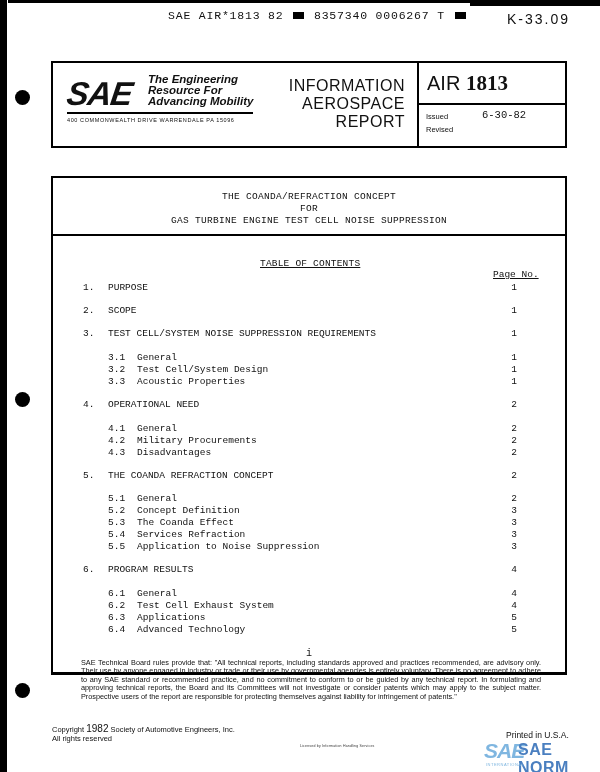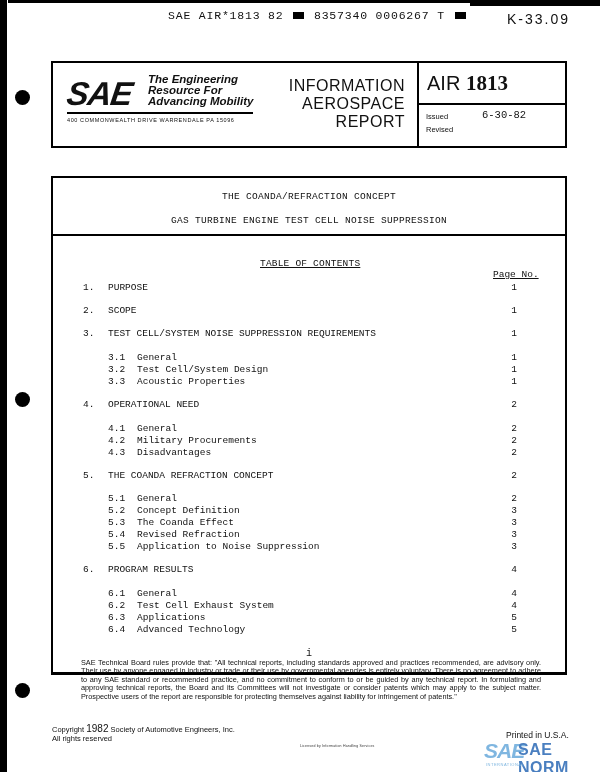--- a/index.html
+++ b/index.html
@@ -100,20 +100,21 @@
     </div>
     <div id="issued-label" class="sans">Issued</div>
     <div id="issued-date" class="mono">6-30-82</div>
     <div id="revised-label" class="sans">Revised</div>
   </div>
 </div>
 
 <div id="main-box" class="mono">
   <div id="title-area">
     <div class="title-line" style="top:13px">THE COANDA/REFRACTION CONCEPT</div>
+    <div class="title-line" style="top:25px">FOR</div>
     <div class="title-line" style="top:37px">GAS TURBINE ENGINE TEST CELL NOISE SUPPRESSION</div>
   </div>
 
   <div id="toc-heading">TABLE OF CONTENTS</div>
   <div id="page-no-header">Page No.</div>
 
   <div id="toc-list">
       <div class="toc-row" style="top: 104px;">
         <span class="toc-num" style="left: 30px;">1.</span>
         <span class="toc-label" style="left: 55px;">PURPOSE</span>
@@ -179,21 +180,21 @@
         <span class="toc-label" style="left: 84px;">Concept Definition</span>
         <span class="toc-page">3</span>
       </div>
       <div class="toc-row" style="top: 339px;">
         <span class="toc-num" style="left: 55px;">5.3</span>
         <span class="toc-label" style="left: 84px;">The Coanda Effect</span>
         <span class="toc-page">3</span>
       </div>
       <div class="toc-row" style="top: 351px;">
         <span class="toc-num" style="left: 55px;">5.4</span>
-        <span class="toc-label" style="left: 84px;">Revised Refraction</span>
+        <span class="toc-label" style="left: 84px;">Services Refraction</span>
         <span class="toc-page">3</span>
       </div>
       <div class="toc-row" style="top: 363px;">
         <span class="toc-num" style="left: 55px;">5.5</span>
         <span class="toc-label" style="left: 84px;">Application to Noise Suppression</span>
         <span class="toc-page">3</span>
       </div>
       <div class="toc-row" style="top: 386px;">
         <span class="toc-num" style="left: 30px;">6.</span>
         <span class="toc-label" style="left: 55px;">PROGRAM RESULTS</span>

